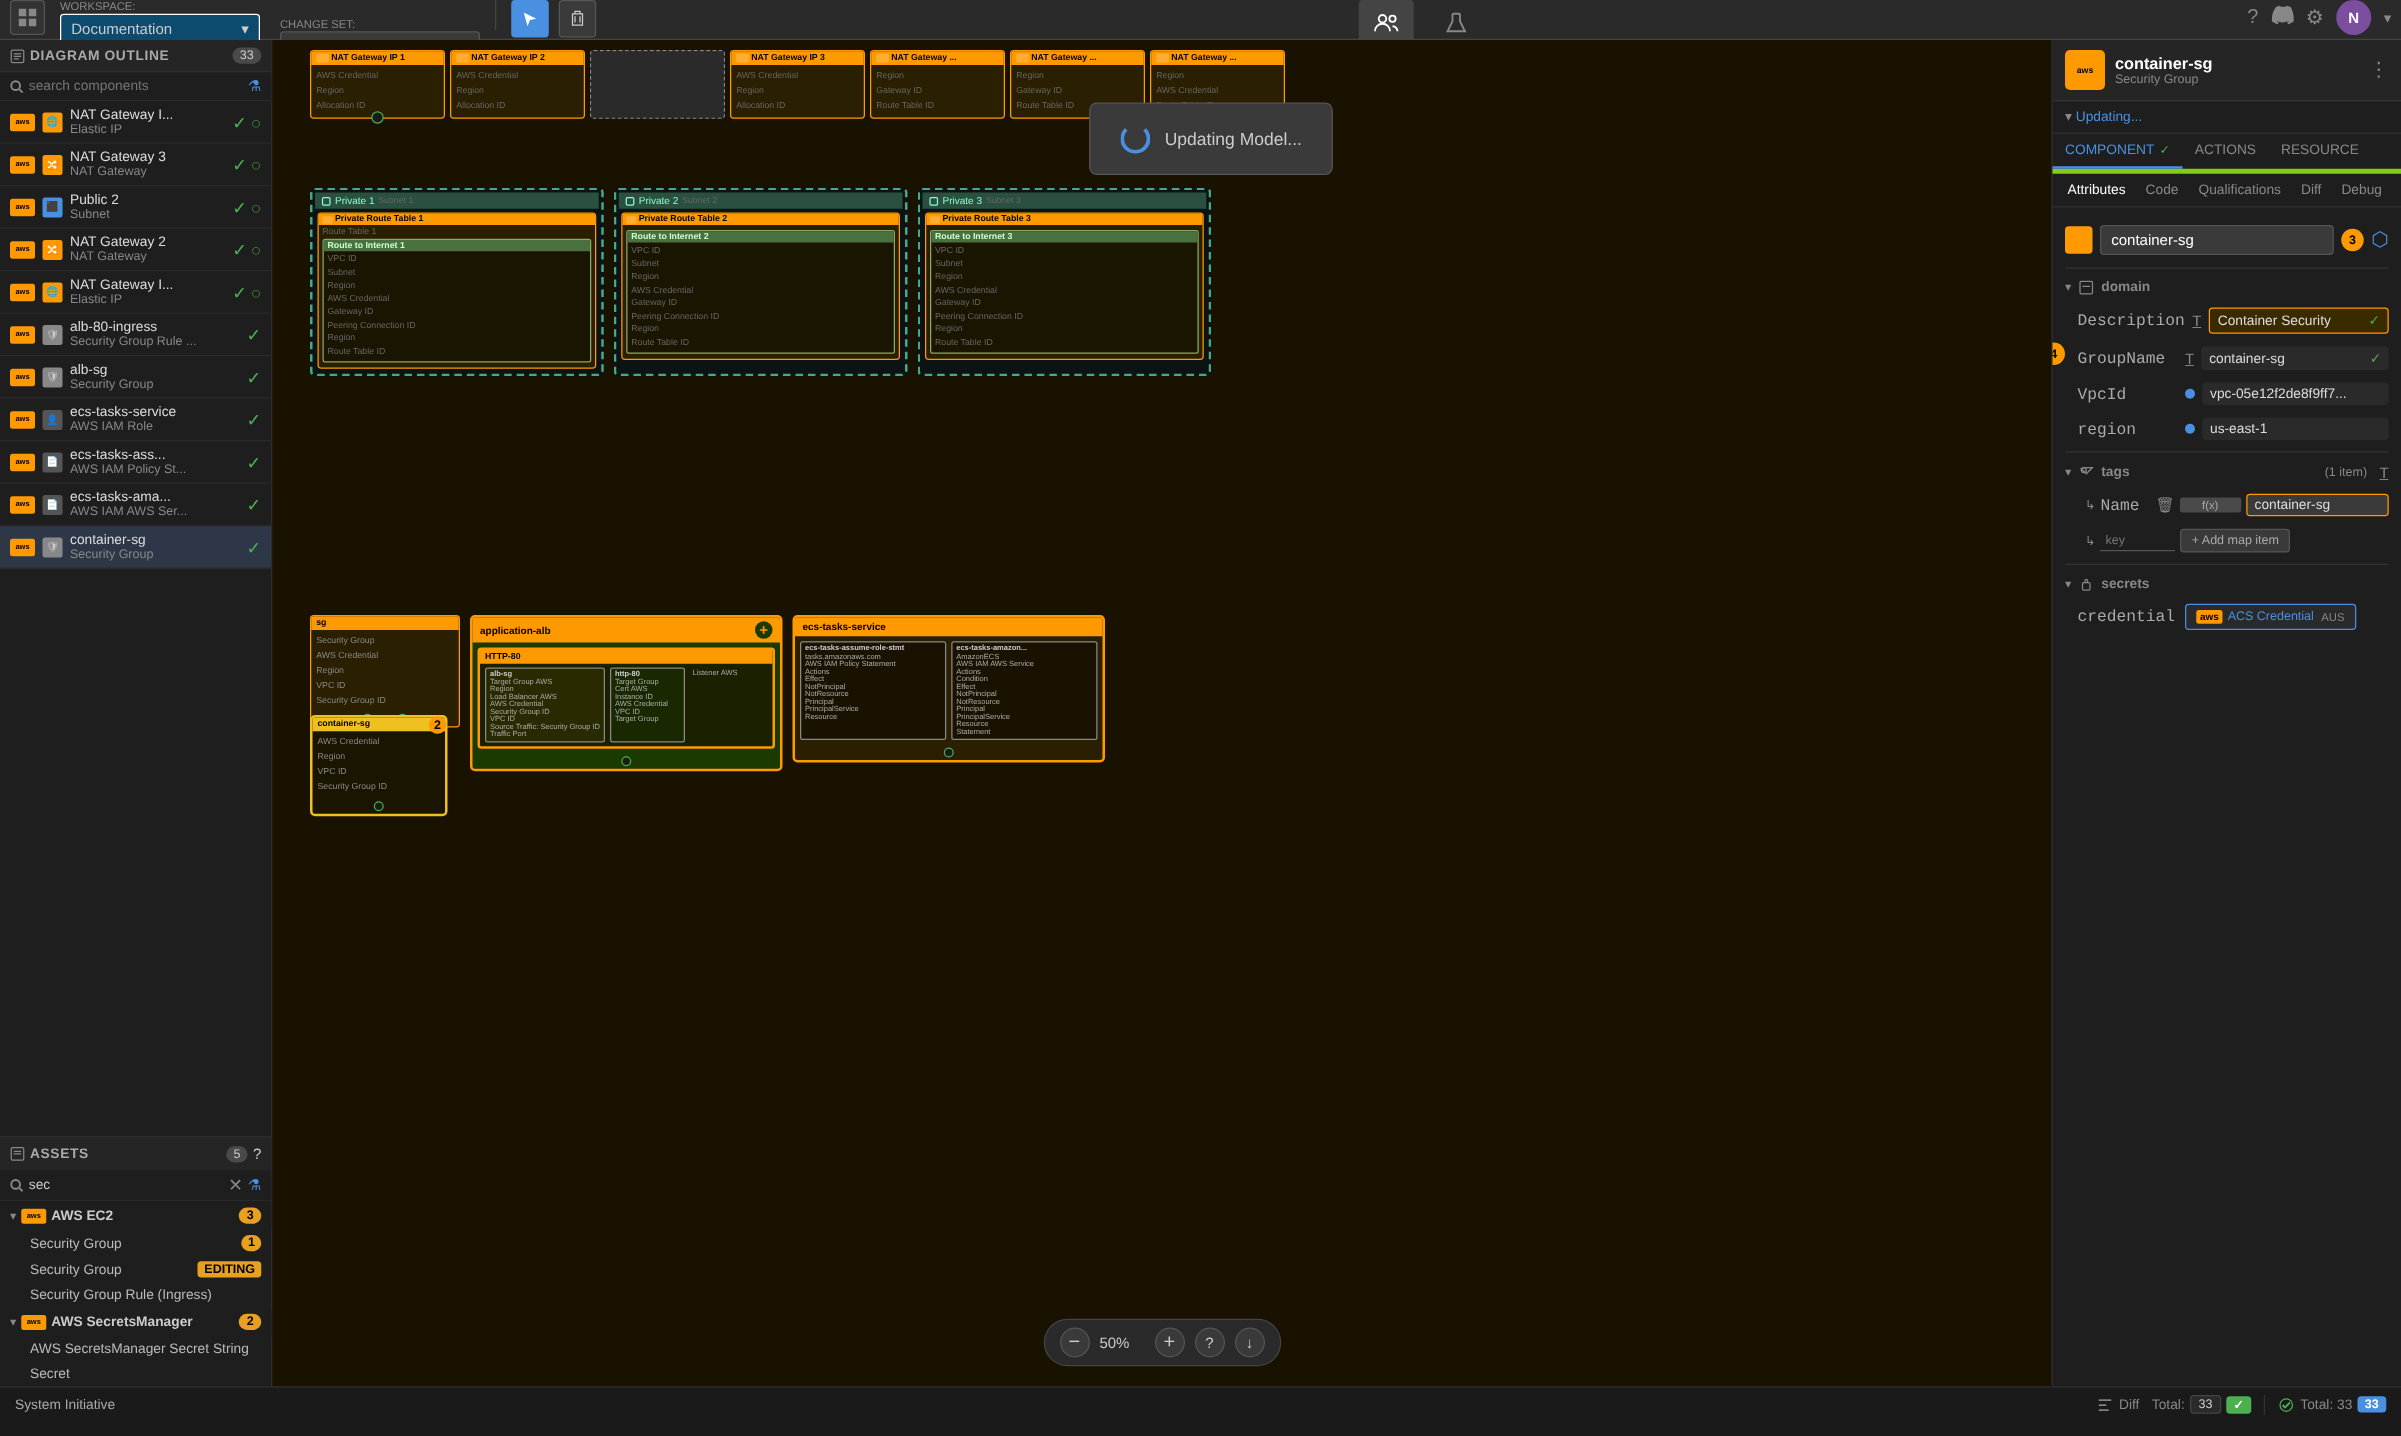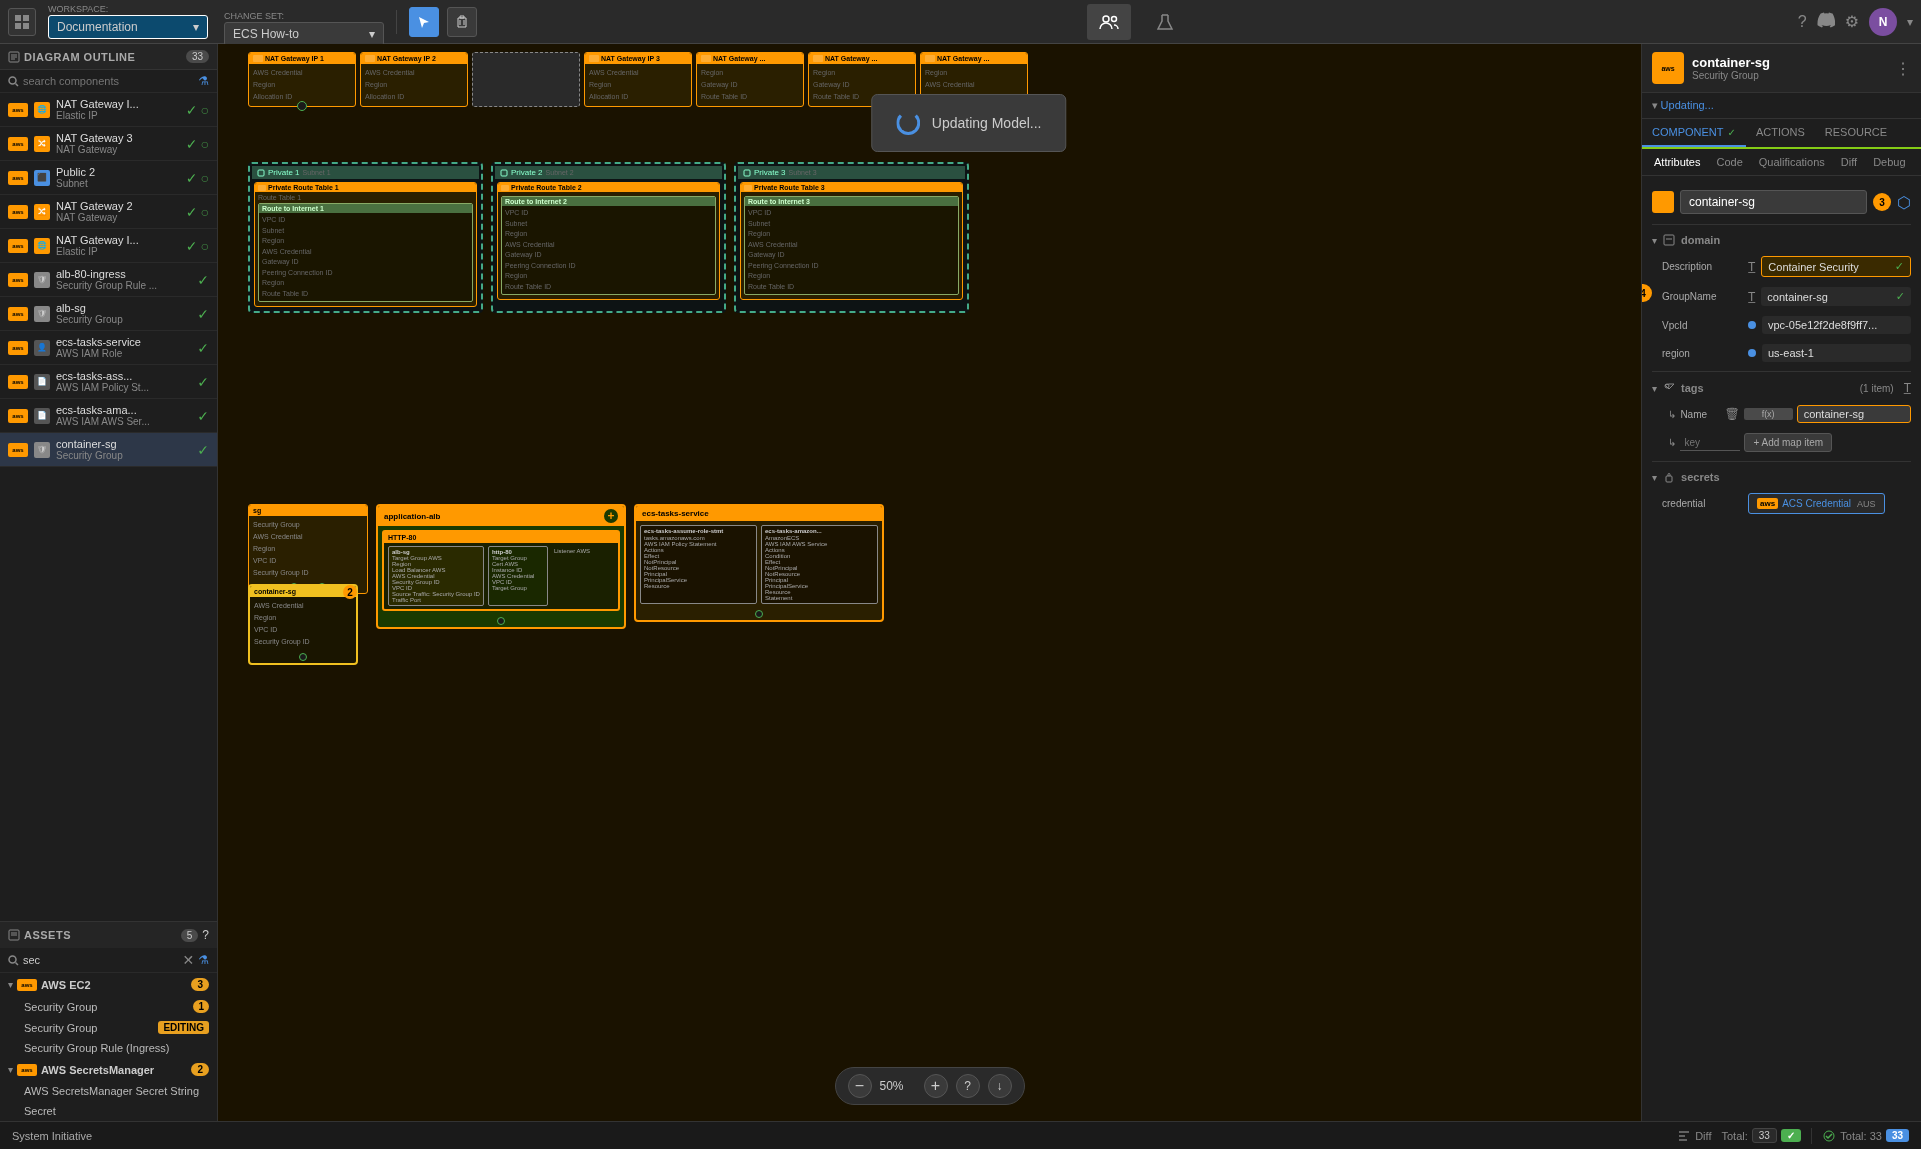--- a/index.html
+++ b/index.html
@@ -1,19 +1,19 @@
 <!DOCTYPE html>
 <html><head>
   <meta charset="utf-8">
   <style>
     * { box-sizing: border-box; margin: 0; padding: 0; }
     body { font-family: -apple-system, BlinkMacSystemFont, 'Segoe UI', sans-serif; background: #1a1a1a; color: #ccc; font-size: 12px; overflow: hidden; width: 1921px; height: 1149px; }
 
     
-    #topbar { display: flex; align-items: center; height: 44px; background: #2a2a2a; border-bottom: 1px solid #444; padding: 0 8px; gap: 8px; }
+    #topbar { display: flex; align-items: flex-start; height: 32px; background: #2a2a2a; border-bottom: 1px solid #444; padding: 0 8px; gap: 8px; }
     #topbar .workspace-select { background: #0c4a6e; border: 1px solid #ffffff; color: #ccc; padding: 4px 8px; border-radius: 3px; font-size: 12px; display: flex; align-items: center; gap: 4px; cursor: pointer; min-width: 160px; justify-content: space-between; }
     #topbar .changeset-select { background: #3a3a3a; border: 1px solid #555; color: #ccc; padding: 4px 8px; border-radius: 3px; font-size: 12px; display: flex; align-items: center; gap: 4px; cursor: pointer; min-width: 160px; justify-content: space-between; }
     .divider-v { width: 1px; height: 24px; background: #444; margin: 0 4px; }
     .topbar-icon-btn { width: 30px; height: 30px; background: #3a3a3a; border: 1px solid #555; border-radius: 3px; display: flex; align-items: center; justify-content: center; cursor: pointer; color: #ccc; }
     .topbar-icon-btn.active { background: #4a90e2; border-color: #4a90e2; color: #fff; }
     .topbar-center { flex: 1; display: flex; justify-content: center; gap: 12px; }
     .topbar-center-btn { width: 44px; height: 36px; background: transparent; border: none; color: #888; cursor: pointer; display: flex; align-items: center; justify-content: center; border-radius: 3px; }
     .topbar-center-btn.active { background: #444; color: #fff; }
     .topbar-right { display: flex; align-items: center; gap: 10px; margin-left: auto; }
     .topbar-right-icon { color: #888; cursor: pointer; font-size: 16px; }
@@ -71,32 +71,32 @@
 
     
     #right-panel { width: 280px; background: #1e1e1e; border-left: 1px solid #333; display: flex; flex-direction: column; flex-shrink: 0; }
     #right-header { display: flex; align-items: center; padding: 8px 10px; background: #252525; border-bottom: 1px solid #333; gap: 8px; }
     .right-header-icon { width: 32px; height: 32px; background: #f90; border-radius: 4px; display: flex; align-items: center; justify-content: center; color: #000; font-size: 10px; font-weight: bold; }
     .right-header-info { flex: 1; }
     .right-header-title { font-size: 13px; color: #fff; font-weight: 600; }
     .right-header-subtitle { font-size: 10px; color: #888; }
     .right-header-more { color: #888; cursor: pointer; font-size: 16px; }
     #right-updating { padding: 6px 10px; font-size: 11px; color: #4a90e2; border-bottom: 1px solid #333; }
-    #right-tabs { display: flex; border-bottom: 2px solid #84cc16; }
+    #right-tabs { display: flex; border-bottom: 4px solid #84cc16; }
     .right-tab { padding: 7px 10px; font-size: 11px; color: #888; cursor: pointer; border-bottom: 2px solid transparent; display: flex; align-items: center; gap: 4px; }
     .right-tab.active { color: #4a90e2; border-bottom-color: #4a90e2; }
     .right-tab .check-sm { color: #4caf50; font-size: 10px; }
     #right-subtabs { display: flex; padding: 4px 8px; gap: 8px; border-bottom: 1px solid #333; }
     .right-subtab { font-size: 11px; color: #888; cursor: pointer; padding: 3px 4px; }
     .right-subtab.active { color: #fff; }
     #right-content { flex: 1; overflow-y: auto; padding: 8px 10px; }
 
     
     .field-row { display: flex; align-items: center; padding: 5px 0; gap: 6px; }
-    .field-label { font-size: 10px; color: #aaa; min-width: 80px; }
+    .field-label { font-size: 13px; color: #aaa; min-width: 80px; font-family: Liberation Mono, monospace; }
     .field-value { flex: 1; font-size: 11px; color: #ddd; background: #2a2a2a; padding: 3px 6px; border-radius: 3px; display: flex; align-items: center; justify-content: space-between; }
     .field-value.editing { background: #3a2a00; border: 1px solid #f90; }
     .field-value .check-mark { color: #4caf50; }
     .section-header { display: flex; align-items: center; gap: 6px; padding: 5px 0; cursor: pointer; }
     .section-title { font-size: 11px; color: #888; font-weight: 600; text-transform: lowercase; }
     .section-content { padding-left: 10px; }
     .component-name-row { display: flex; align-items: center; gap: 6px; padding: 6px 0; }
     .component-name-box { background: #3a3a3a; border: 1px solid #555; border-radius: 3px; padding: 4px 8px; font-size: 12px; color: #fff; flex: 1; }
     .number-badge { background: #f90; color: #000; border-radius: 50%; width: 18px; height: 18px; display: flex; align-items: center; justify-content: center; font-size: 10px; font-weight: bold; flex-shrink: 0; }
     .cube-icon { color: #4a90e2; font-size: 16px; cursor: pointer; }

